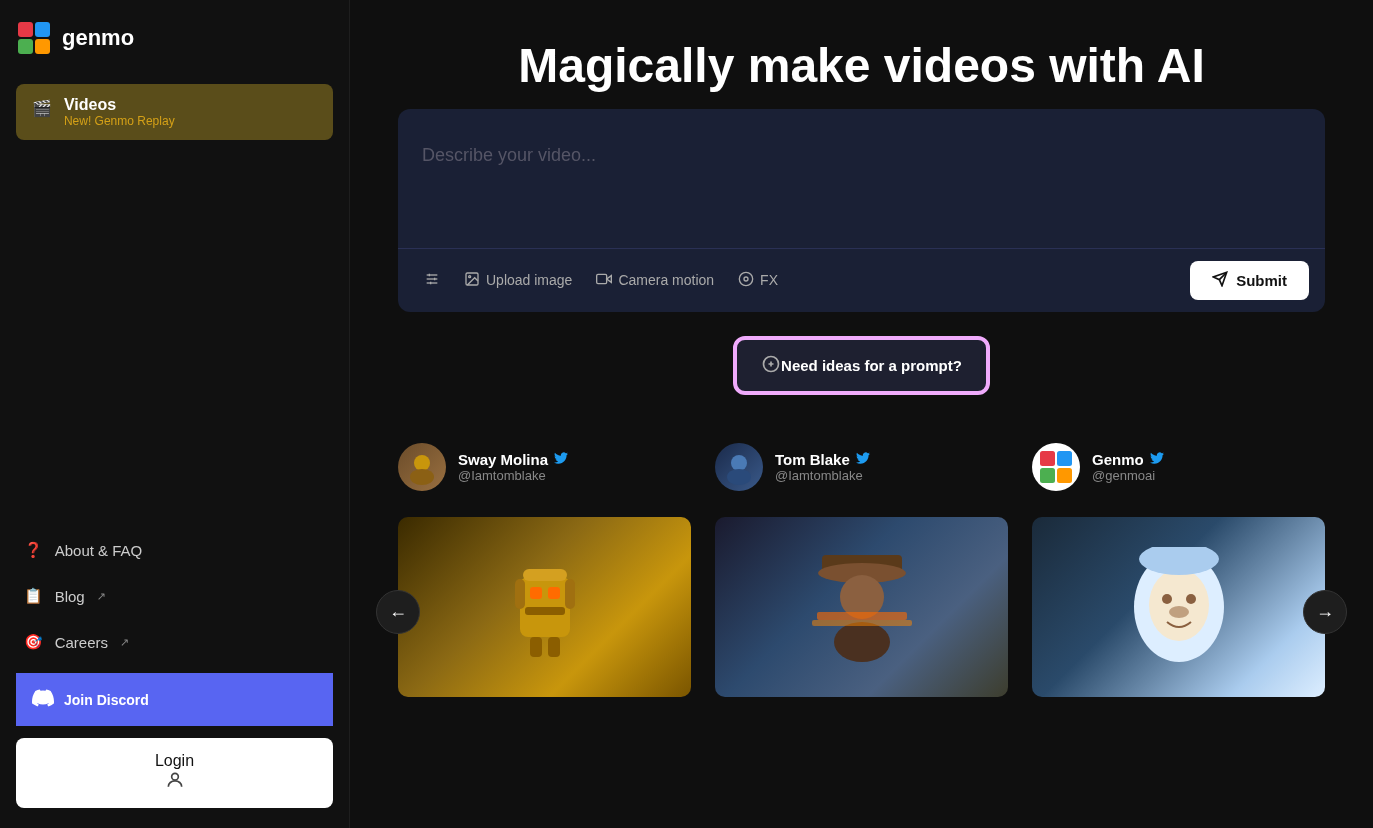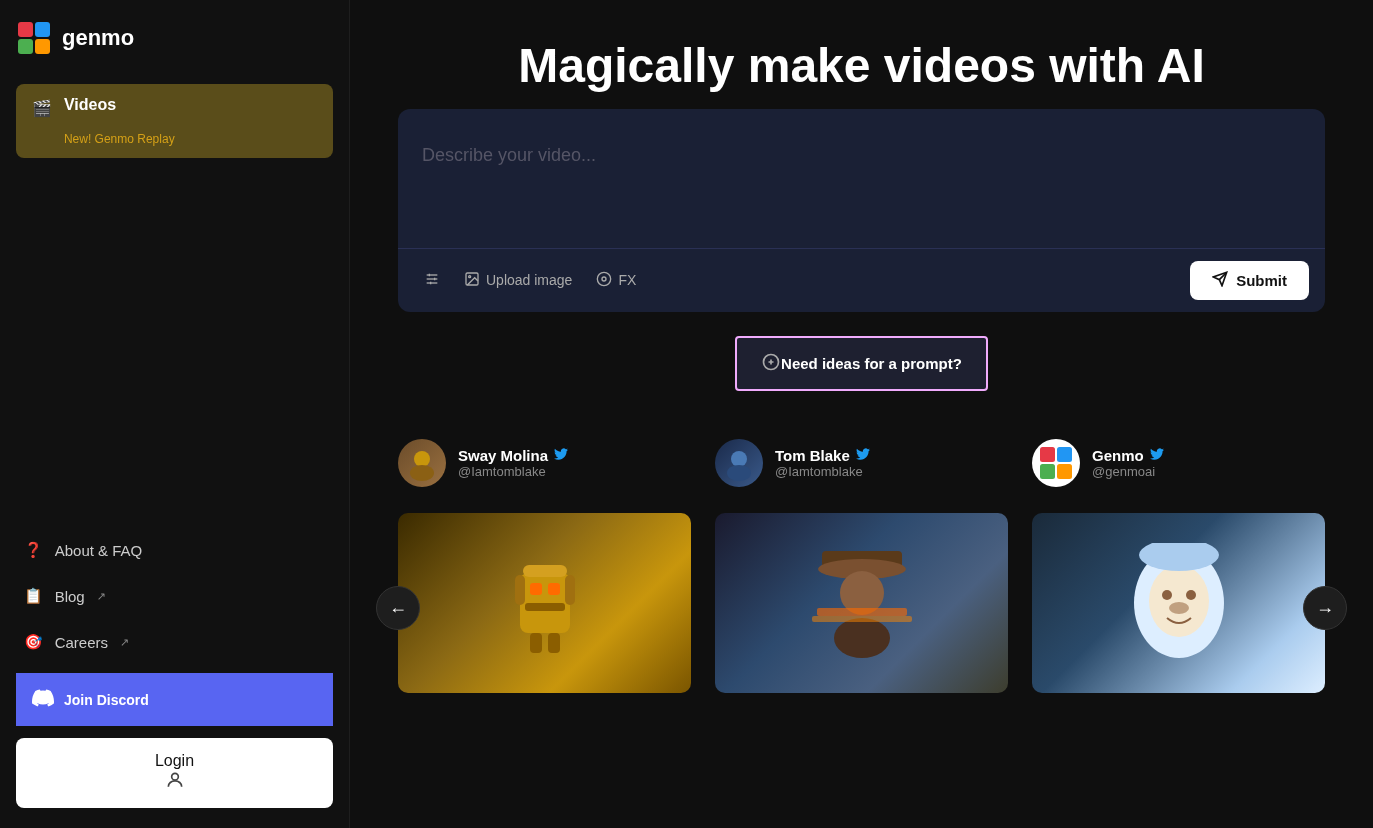--- a/index.html
+++ b/index.html
@@ -62,21 +62,21 @@
 
     .nav-item-label {
       font-size: 16px;
       font-weight: 600;
       color: #fff;
     }
 
     .nav-item-sublabel {
       font-size: 12px;
       color: #d4a017;
-      margin-top: 18px;
+      margin-top: 0;
     }
 
     .sidebar-spacer { flex: 1; }
 
     .sidebar-bottom {
       display: flex;
       flex-direction: column;
       gap: 8px;
     }
 
@@ -205,22 +205,22 @@
       font-size: 15px;
       font-weight: 600;
       cursor: pointer;
       display: flex;
       align-items: center;
       gap: 8px;
     }
 
     .ideas-btn {
       background: #1e2030;
-      border: 2px solid #f0abfc;
-      border-radius: 4px;
+      border: 4px solid #f0abfc;
+      border-radius: 12px;
       color: #fff;
       padding: 14px 24px;
       font-size: 15px;
       font-weight: 600;
       cursor: pointer;
       display: flex;
       align-items: center;
       gap: 0;
       margin: 24px auto 0;
       width: fit-content;
@@ -430,20 +430,29 @@
         <span>
           <svg width="16" height="16" viewBox="0 0 24 24" fill="none" stroke="currentColor" stroke-width="2">
               <rect x="3" y="3" width="18" height="18" rx="2"></rect>
               <circle cx="8.5" cy="8.5" r="1.5"></circle>
               <polyline points="21 15 16 10 5 21"></polyline>
             </svg>
         </span>
         <span>Upload image</span>
       </button>
 
+      <button class="toolbar-icon-btn">
+        <span>
+          <svg width="16" height="16" viewBox="0 0 24 24" fill="none" stroke="currentColor" stroke-width="2">
+              <path d="M23 7l-7 5 7 5V7z"></path>
+              <rect x="1" y="5" width="15" height="14" rx="2"></rect>
+            </svg>
+        </span>
+        <span>Camera motion</span>
+      </button>
 
       <button class="toolbar-icon-btn">
         <span>
           <svg width="16" height="16" viewBox="0 0 24 24" fill="none" stroke="currentColor" stroke-width="2">
               <circle cx="12" cy="12" r="10"></circle>
               <circle cx="12" cy="12" r="3"></circle>
             </svg>
         </span>
         <span>FX</span>
       </button>

